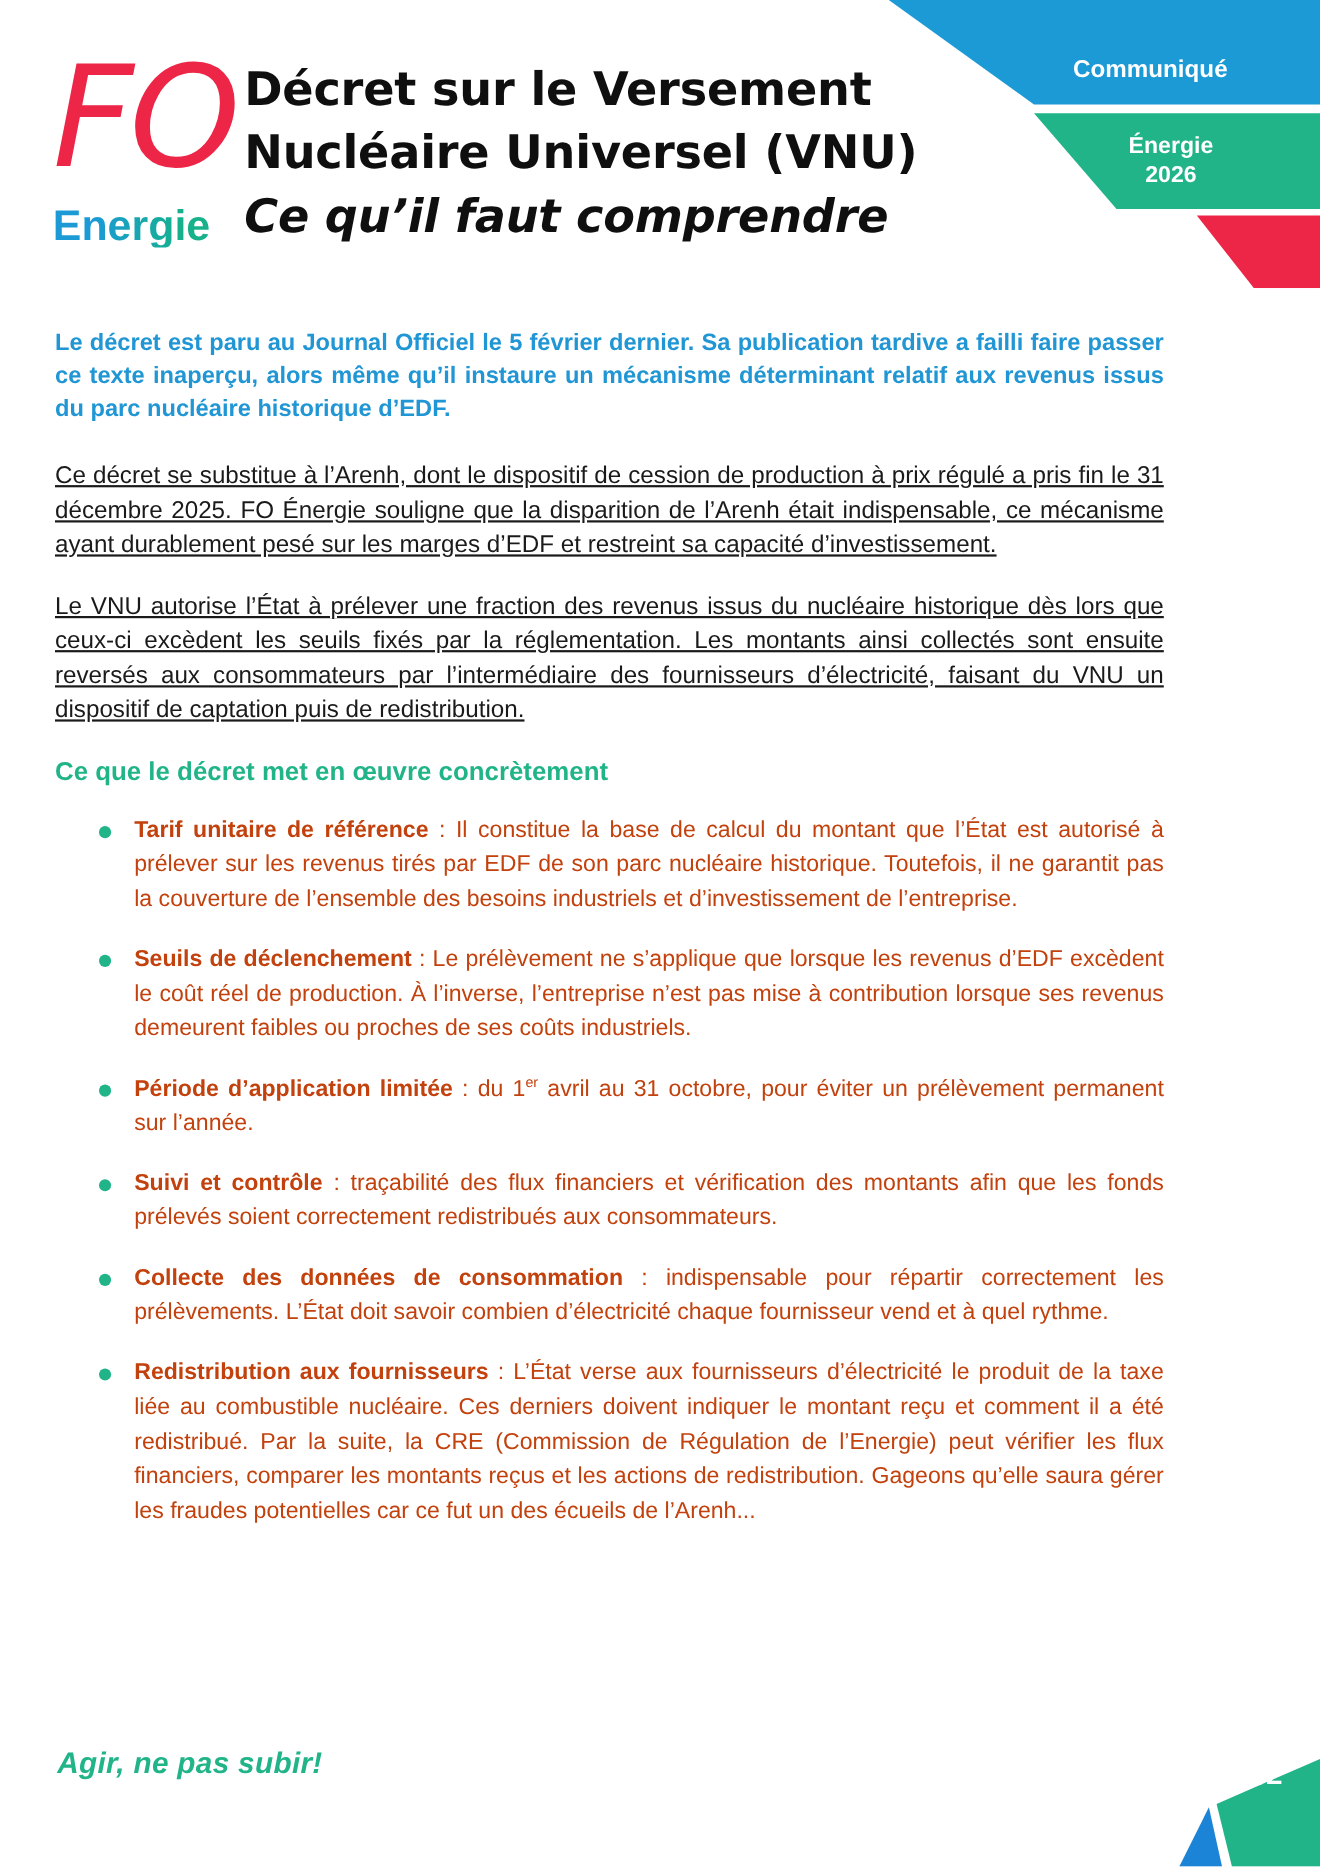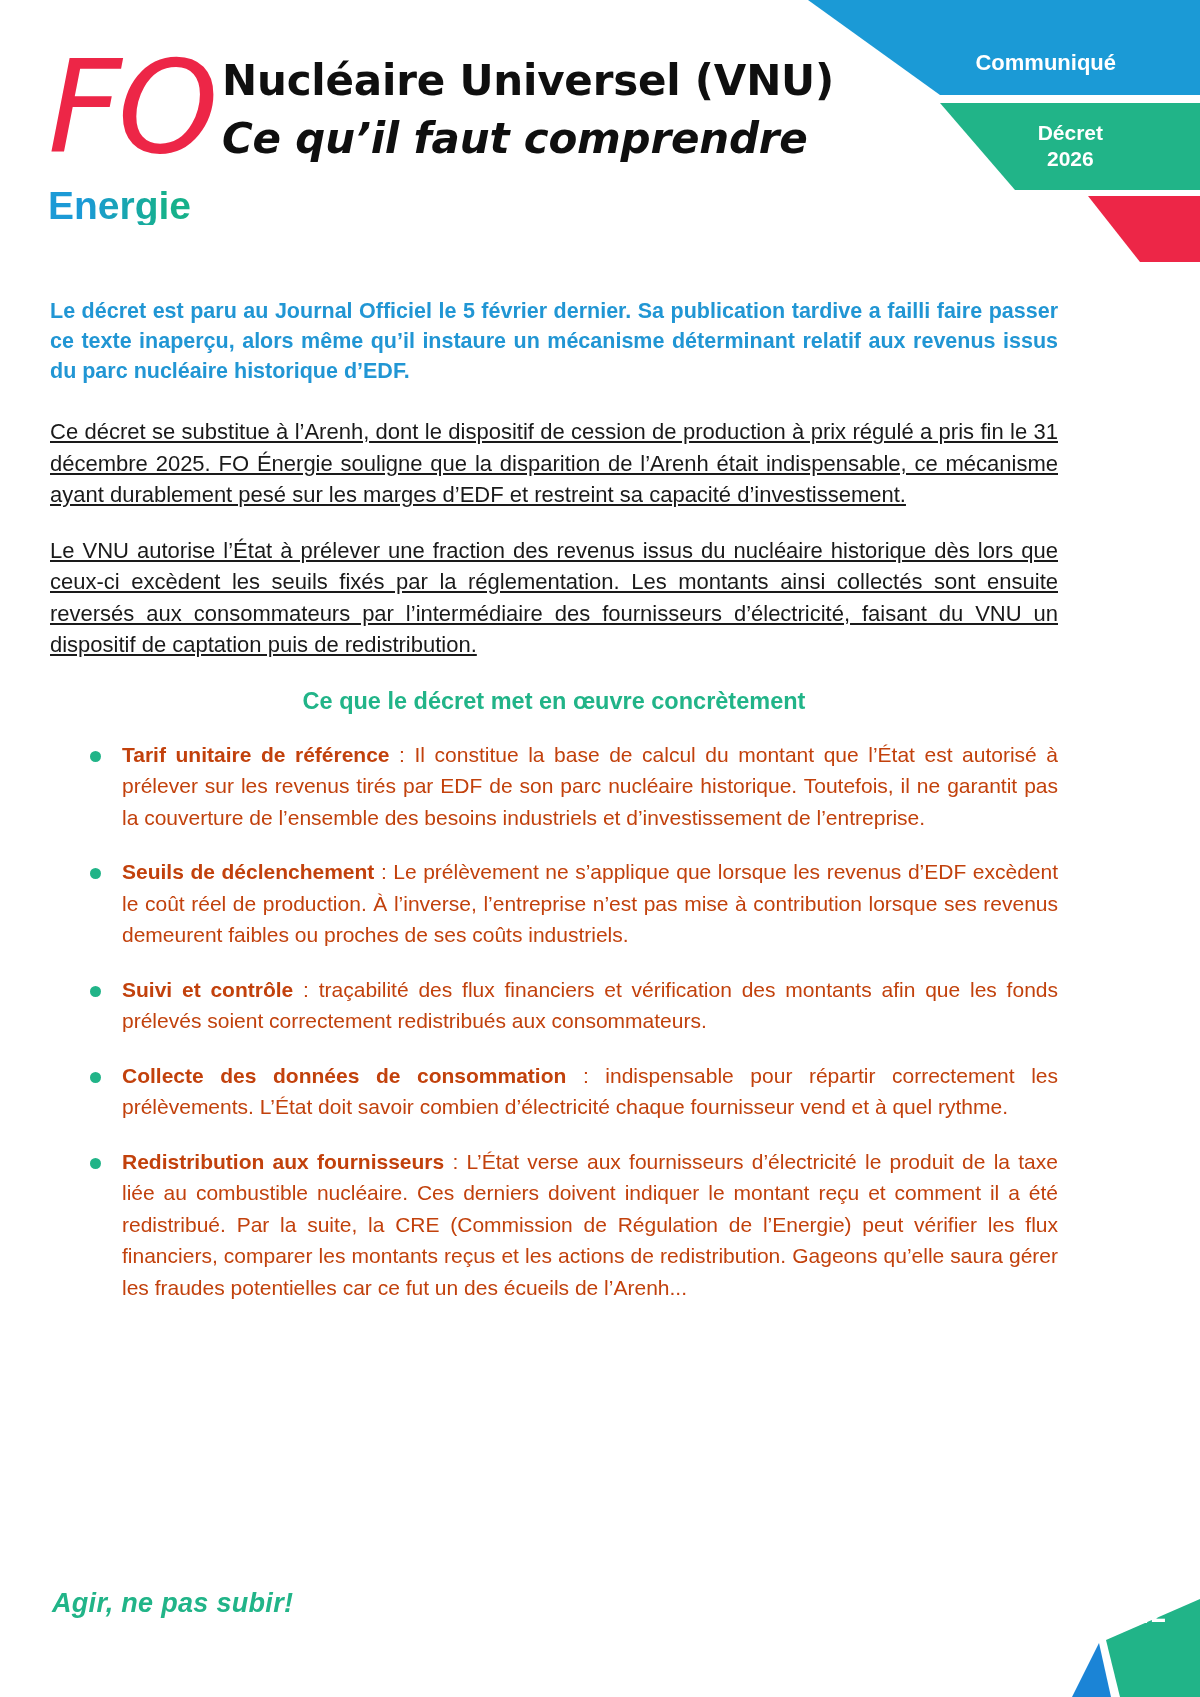--- a/index.html
+++ b/index.html
@@ -123,21 +123,21 @@
     margin: 0 0 30px 0;
   }
 
   h2.section {
     color: #21b488;
     font-size: 23.5px;
     line-height: 32px;
     font-weight: 600;
     margin: 0 0 22px 0;
   }
-  h2.section.gap-top { margin-top: 15px; text-align: center; }
+  h2.section.gap-top { margin-top: 15px; }
 
   p.body {
     color: #1a1a1a;
     font-size: 22px;
     line-height: 31.5px;
     text-align: justify;
     margin: 0 0 24px 0;
     text-decoration: underline;
   }
 
@@ -208,50 +208,54 @@
   <div class="header-art">
     <svg width="560" height="262" viewBox="0 0 560 262" xmlns="http://www.w3.org/2000/svg">
       <polygon points="168,0 560,0 560,95 300,95" fill="#1b9ad6"></polygon>
       <polygon points="300,103 560,103 560,190 375,190" fill="#21b488"></polygon>
       <polygon points="448,196 560,196 560,262 500,262" fill="#ed2647"></polygon>
     </svg>
   </div>
 
   <div class="banner-label banner-communique">Communiqué</div>
   <div class="banner-label banner-date">
-    <div>Décret</div>
+    <div>Énergie</div>
     <div>2026</div>
   </div>
 
   <div class="logo-block">
     <div class="logo-fo">FO</div>
     <div class="logo-energie">Energie</div>
   </div>
 
   <div class="title-block">
+    <div class="title-line">Décret sur le Versement</div>
     <div class="title-line">Nucléaire Universel (VNU)</div>
     <div class="title-line italic">Ce qu’il faut comprendre</div>
   </div>
 
   <div class="content">
 
     <p class="lead">Le décret est paru au Journal Officiel le 5 février dernier. Sa publication tardive a failli faire passer ce texte inaperçu, alors même qu’il instaure un mécanisme déterminant relatif aux revenus issus du parc nucléaire historique d’EDF.</p>
 
 
     <p class="body">Ce décret se substitue à l’Arenh, dont le dispositif de cession de production à prix régulé a pris fin le 31 décembre 2025. FO Énergie souligne que la disparition de l’Arenh était indispensable, ce mécanisme ayant durablement pesé sur les marges d’EDF et restreint sa capacité d’investissement.</p>
     <p class="body">Le VNU autorise l’État à prélever une fraction des revenus issus du nucléaire historique dès lors que ceux-ci excèdent les seuils fixés par la réglementation. Les montants ainsi collectés sont ensuite reversés aux consommateurs par l’intermédiaire des fournisseurs d’électricité, faisant du VNU un dispositif de captation puis de redistribution.</p>
 
     <h2 class="section gap-top">Ce que le décret met en œuvre concrètement</h2>
 
     <ul class="bullets">
       <li>
         <span class="b-term">Tarif unitaire de référence</span><span> : </span><span>Il constitue la base de calcul du montant que l’État est autorisé à prélever sur les revenus tirés par EDF de son parc nucléaire historique. Toutefois, il ne garantit pas la couverture de l’ensemble des besoins industriels et d’investissement de l’entreprise.</span>
       </li>
       <li>
         <span class="b-term">Seuils de déclenchement</span><span> : </span><span>Le prélèvement ne s’applique que lorsque les revenus d’EDF excèdent le coût réel de production. À l’inverse, l’entreprise n’est pas mise à contribution lorsque ses revenus demeurent faibles ou proches de ses coûts industriels.</span>
+      </li>
+      <li>
+        <span class="b-term">Période d’application limitée</span><span> : </span><span>du 1</span><sup>er</sup><span> avril au 31 octobre, pour éviter un prélèvement permanent sur l’année.</span>
       </li>
       <li>
         <span class="b-term">Suivi et contrôle</span><span> : </span><span>traçabilité des flux financiers et vérification des montants afin que les fonds prélevés soient correctement redistribués aux consommateurs.</span>
       </li>
       <li>
         <span class="b-term">Collecte des données de consommation</span><span> : </span><span>indispensable pour répartir correctement les prélèvements. L’État doit savoir combien d’électricité chaque fournisseur vend et à quel rythme.</span>
       </li>
       <li>
         <span class="b-term">Redistribution aux fournisseurs</span><span> : </span><span>L’État verse aux fournisseurs d’électricité le produit de la taxe liée au combustible nucléaire. Ces derniers doivent indiquer le montant reçu et comment il a été redistribué. Par la suite, la CRE (Commission de Régulation de l’Energie) peut vérifier les flux financiers, comparer les montants reçus et les actions de redistribution. Gageons qu’elle saura gérer les fraudes potentielles car ce fut un des écueils de l’Arenh...</span>
       </li>

